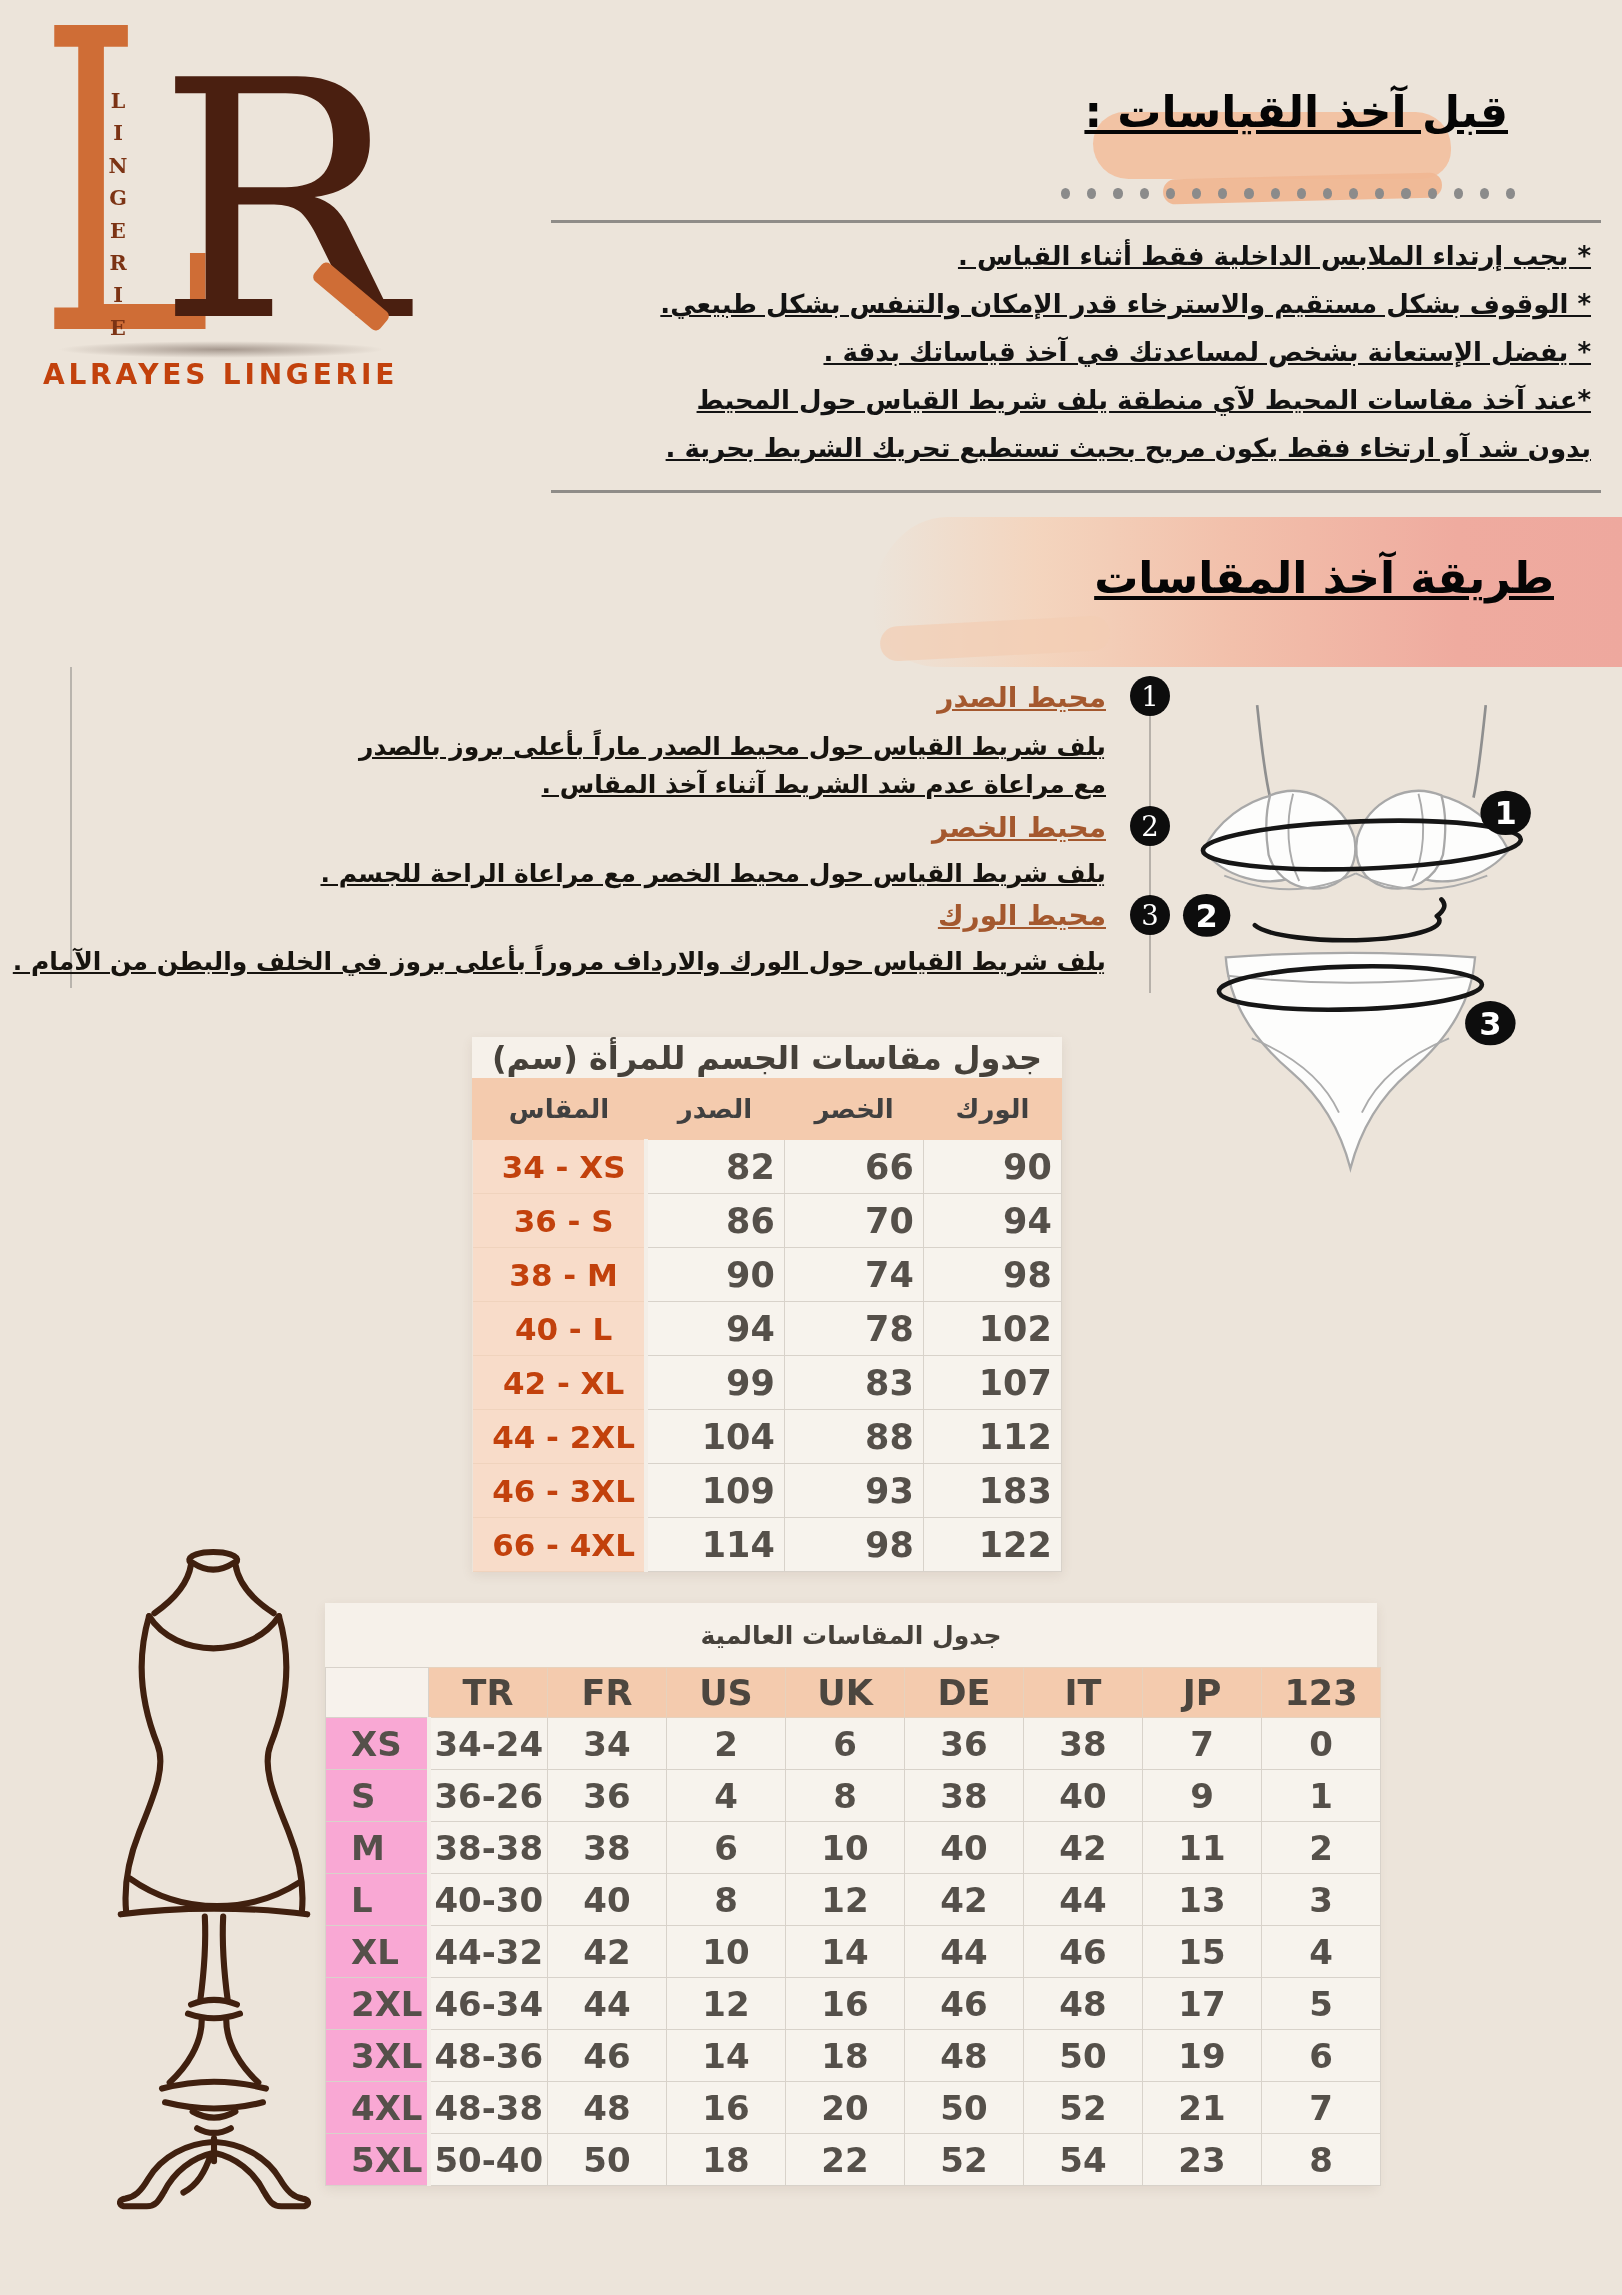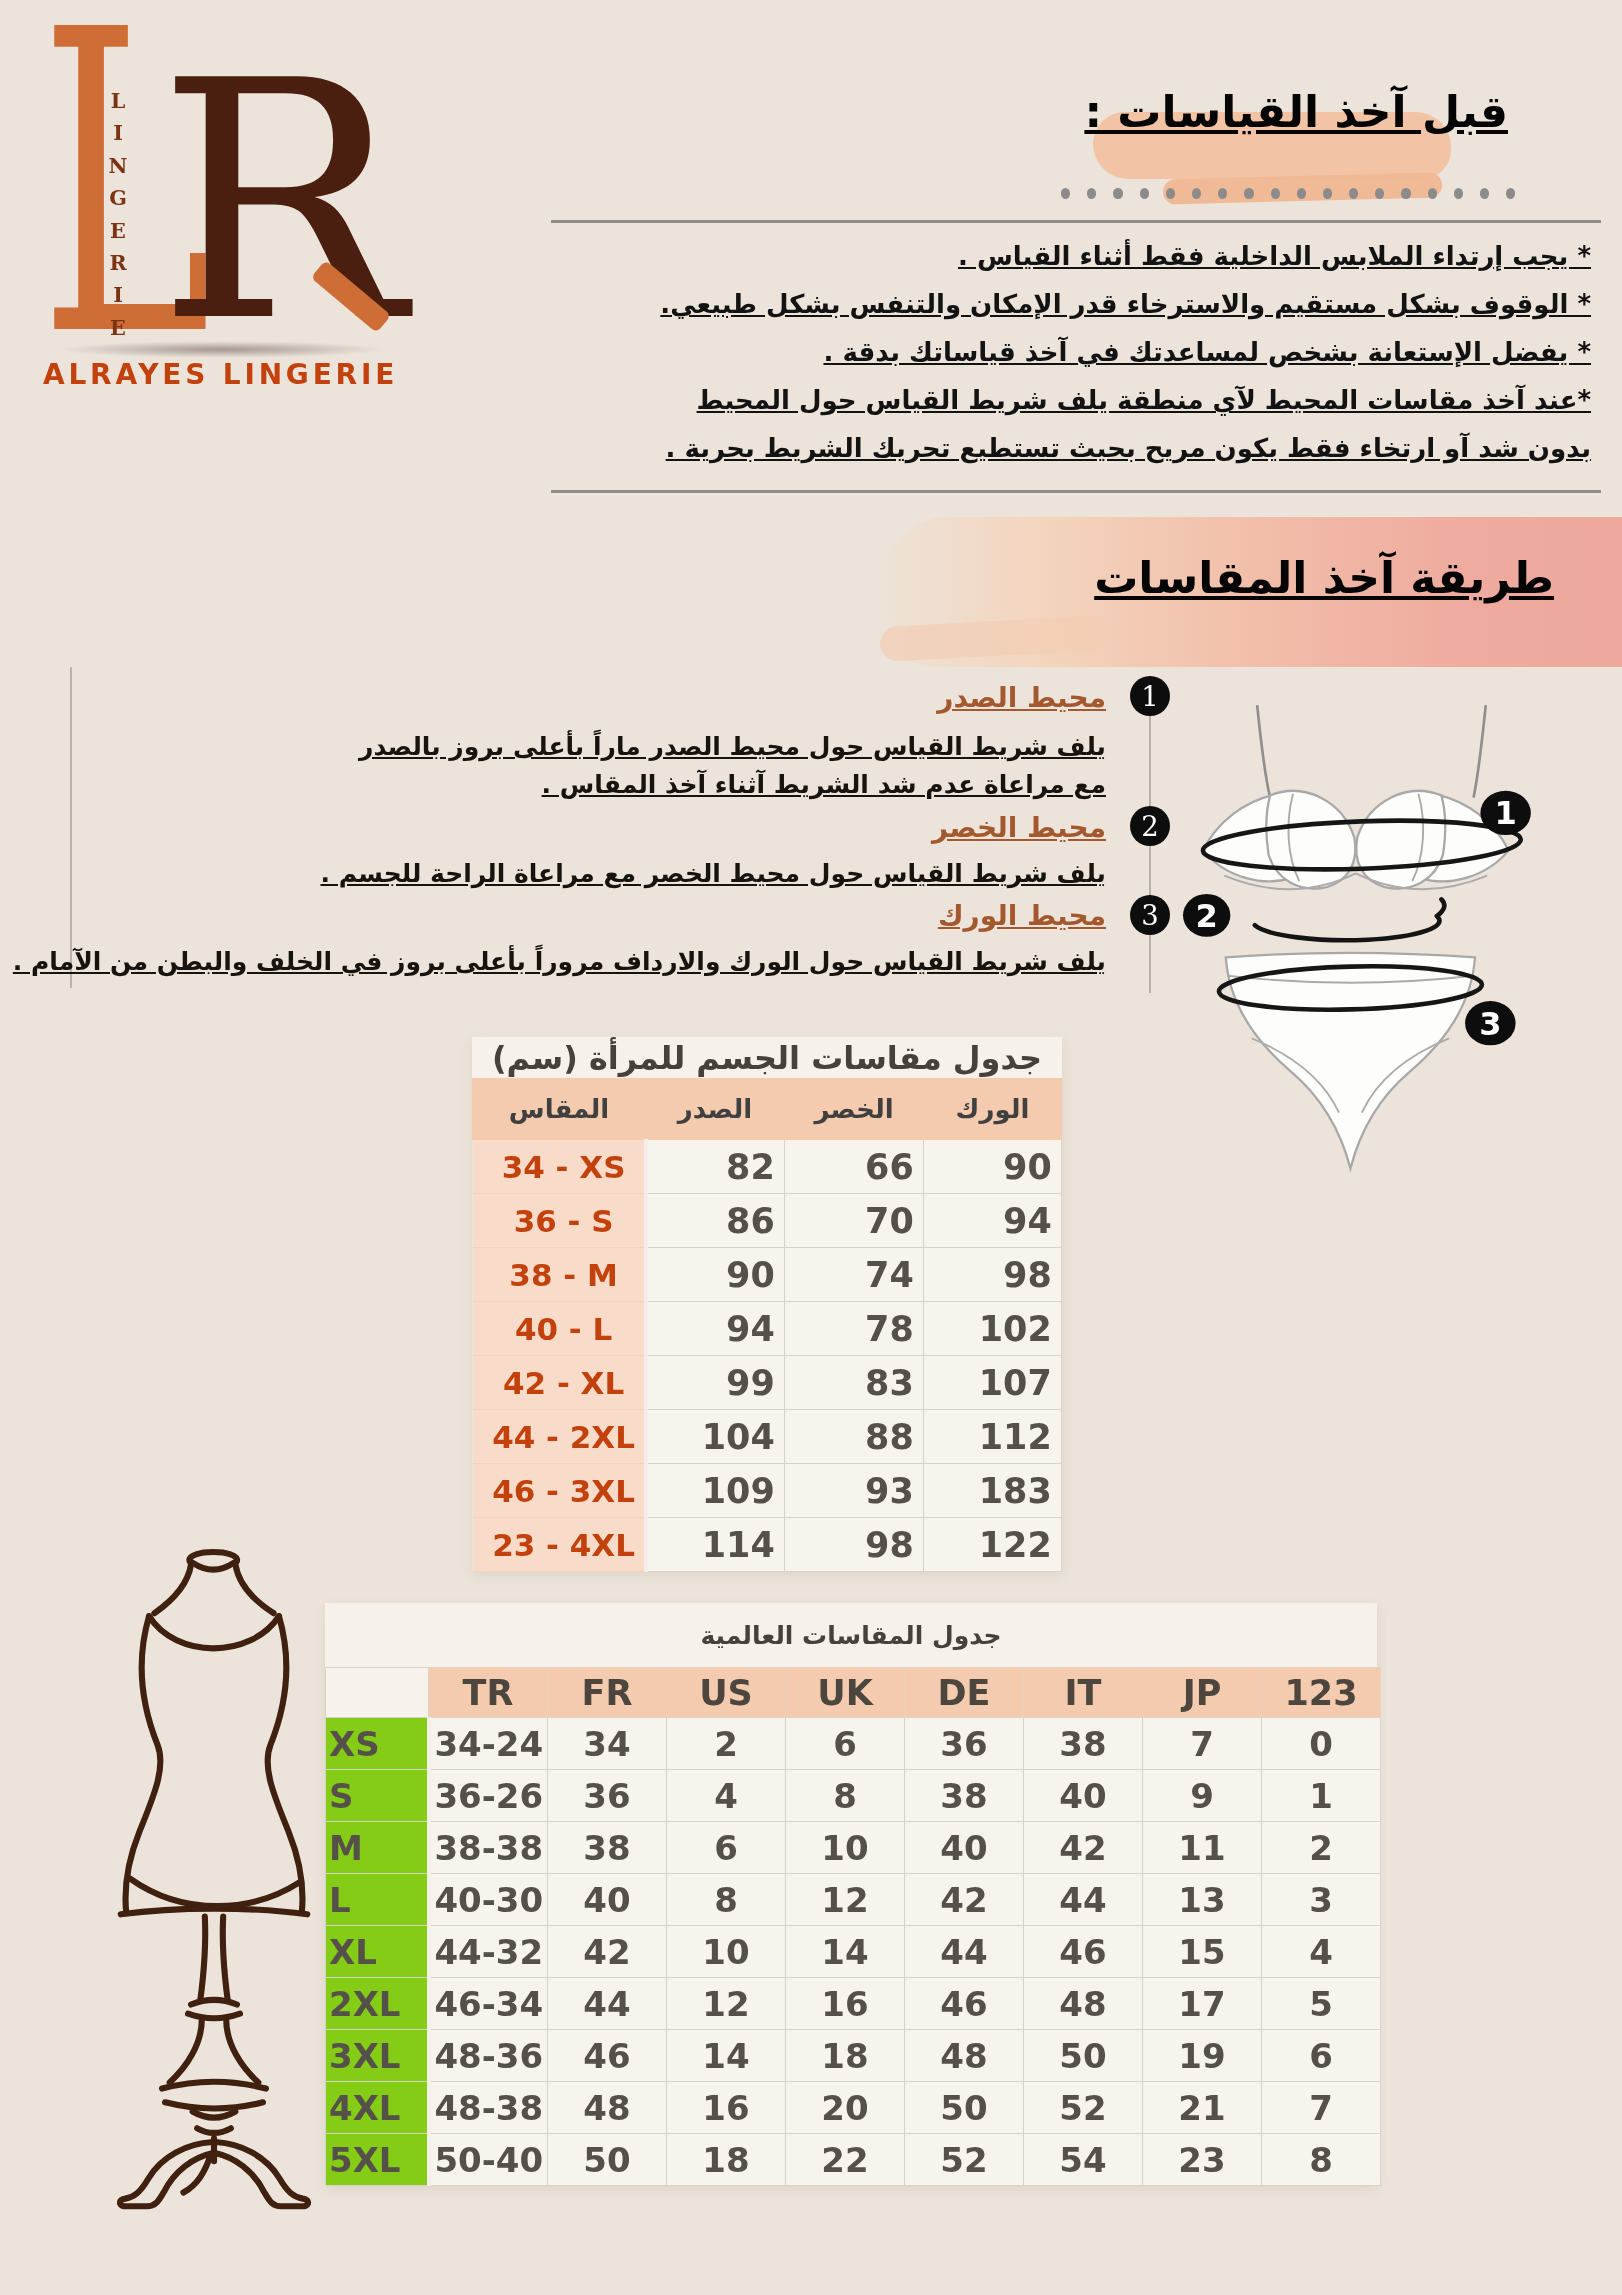--- a/index.html
+++ b/index.html
@@ -63,21 +63,21 @@
       font-size:35px;color:#55504a;font-weight:bold;height:51px;}
   .women td.sz{background:#f8dcc9;border-top:1.5px solid #f0d3bd;border-bottom:1.5px solid #f0d3bd;
       border-right:4.6px solid #f3eee7;border-left:none;text-align:center;padding-left:12.2px;
       font-size:31px;color:#c2410c;font-weight:bold;}
   .intl .tbl-title{height:64px;font-size:25px;}
   .intl th{background:#f4cbae;border:1.5px solid #e7d2bd;height:47px;font-size:35px;
       color:#4c463f;font-weight:bold;}
   .intl th.blank{background:#f7f2ec;border:1.5px solid #d8d2ca;}
   .intl td{height:49px;border:1.5px solid #d8d2ca;background:#f7f3ed;text-align:center;
       font-size:34px;color:#55504a;font-weight:bold;}
-  .intl td.sz{background:#84cc16;text-align:left;padding-left:3px;border-right:4.6px solid #f3eee7;}
+  .intl td.sz{background:#f9a8d4;text-align:left;padding-left:25px;border-right:4.6px solid #f3eee7;}
 </style>
 </head>
 <body>
 
 <div id="canvas">
 
   <div class="abs logo-l">L</div>
   <div class="abs logo-r">R</div>
   <div class="abs logo-accent"></div>
   <div class="abs logo-vert">LINGERIE</div>
@@ -238,21 +238,21 @@
             <td class="num">88</td>
             <td class="num">112</td>
           </tr>
       <tr>
             <td class="sz">46 - 3XL</td>
             <td class="num">109</td>
             <td class="num">93</td>
             <td class="num">183</td>
           </tr>
       <tr>
-            <td class="sz">23 - 4XL</td>
+            <td class="sz">66 - 4XL</td>
             <td class="num">114</td>
             <td class="num">98</td>
             <td class="num">122</td>
           </tr>
     </tbody>
       </table>
   </div>
 
   <div class="abs tblwrap intl" style="left:325px;top:1603px;width:1052px">
     <div class="tbl-title">جدول المقاسات العالمية</div>

